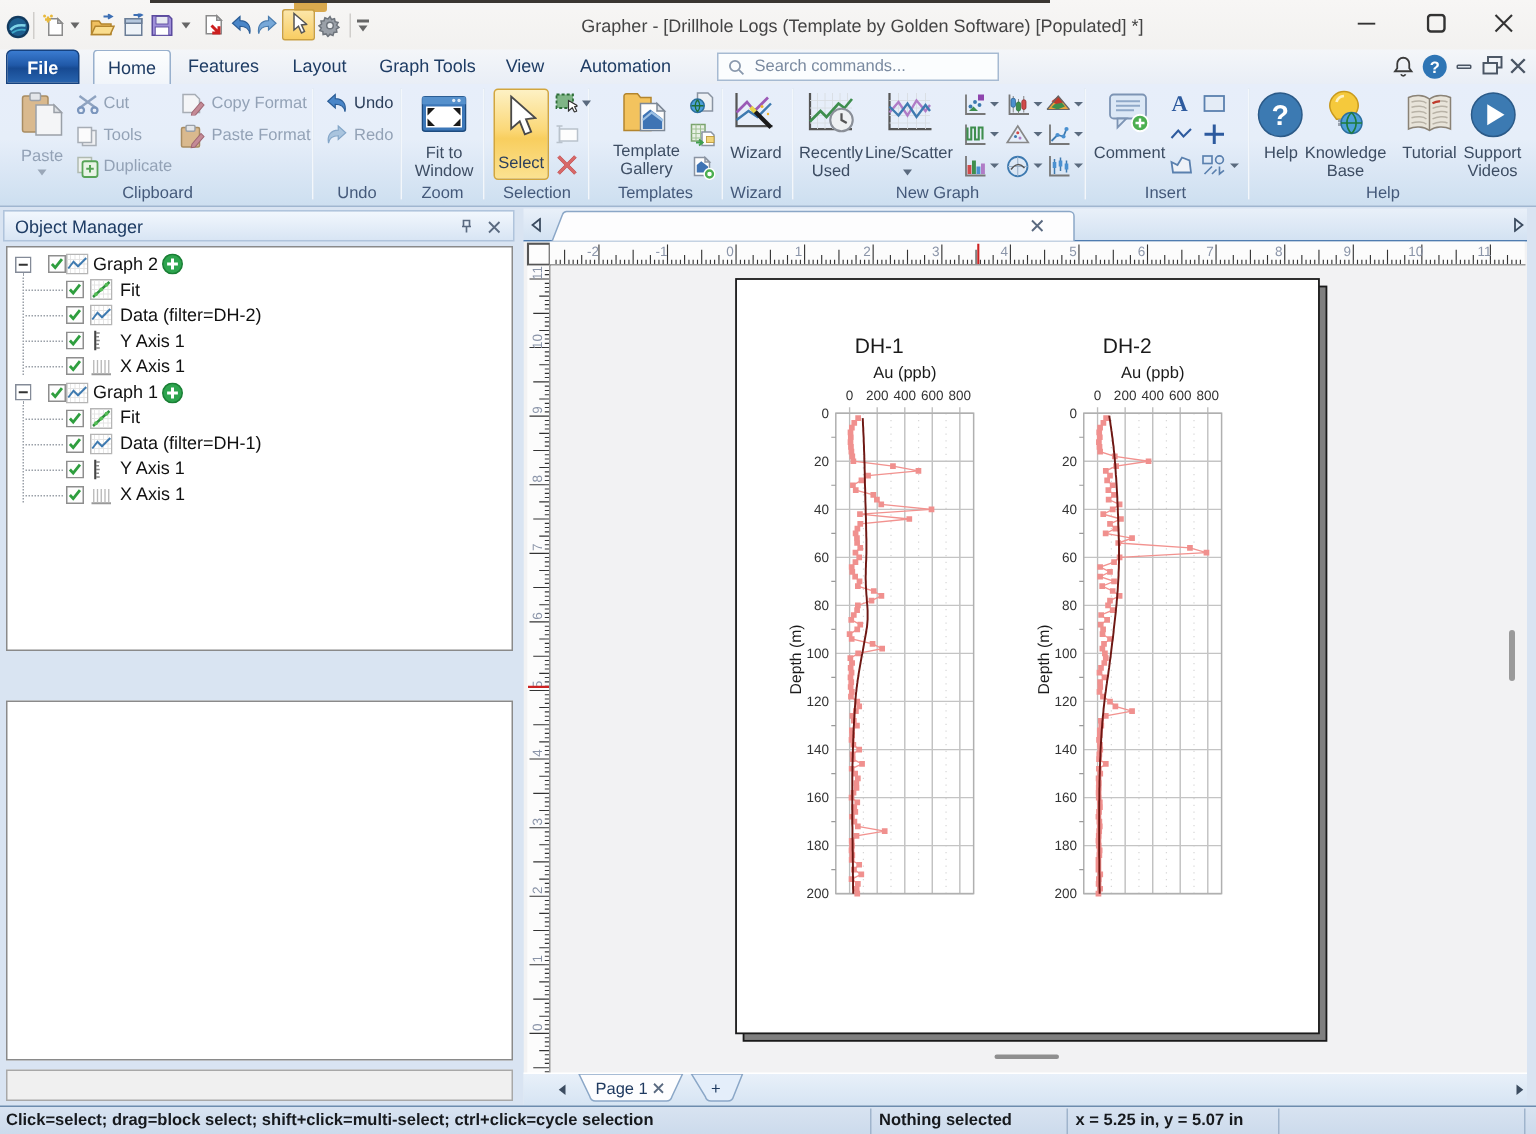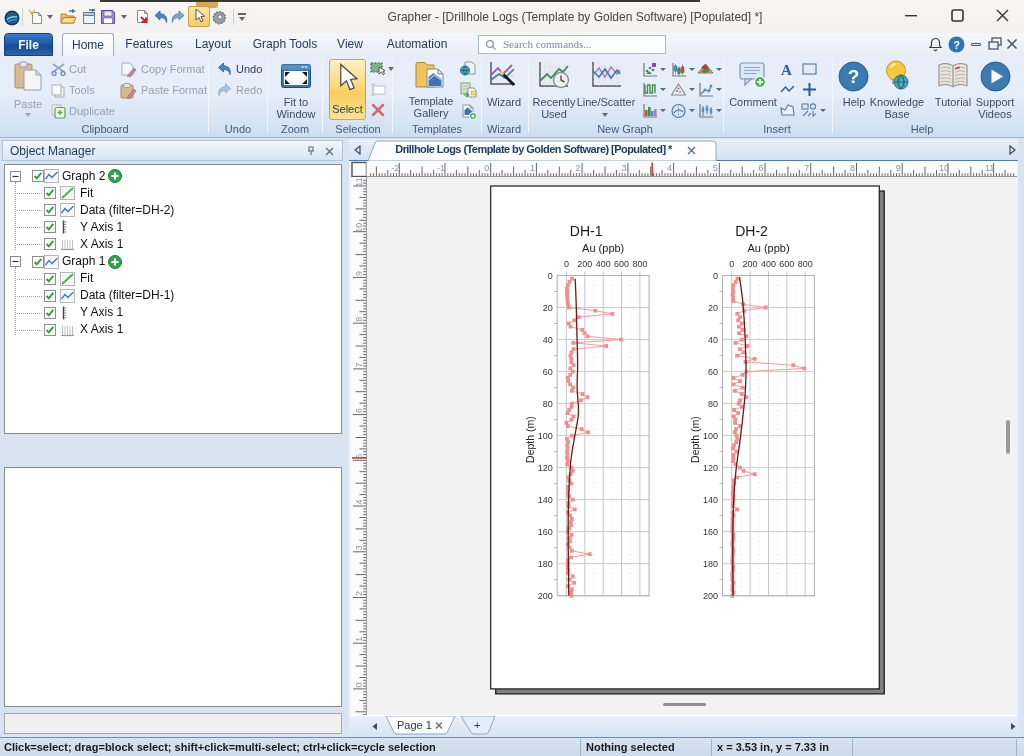--- a/index.html
+++ b/index.html
@@ -111,21 +111,21 @@
       <div id="filetab">File</div>
       <div id="hometab">Home</div>
       <div class="rtab" style="left:104px;width:90px;">Features</div>
       <div class="rtab" style="left:168px;width:90px;">Layout</div>
       <div class="rtab" style="left:240px;width:90px;">Graph Tools</div>
       <div class="rtab" style="left:305px;width:90px;">View</div>
       <div class="rtab" style="left:372px;width:90px;">Automation</div>
       <div id="searchbox"><svg style="position:absolute;left:6px;top:3px" width="12" height="12" viewBox="0 0 12 12">
           <circle cx="5" cy="5" r="3.4" fill="none" stroke="#8a99ad" stroke-width="1.2"></circle>
           <path d="M7.6 7.6 L10.6 10.6" stroke="#8a99ad" stroke-width="1.2"></path>
-        </svg><span style="padding-left:24px;font-family:Liberation Serif, serif;">Search commands...</span></div>
+        </svg><span style="padding-left:24px;">Search commands...</span></div>
       <svg class="abs" style="left:928px;top:4px" width="15" height="15" viewBox="0 0 15 15">
         <path d="M7.5 1.5 a4 4 0 0 1 4 4 v3 l1.5 2 h-11 l1.5 -2 v-3 a4 4 0 0 1 4-4 z" fill="none" stroke="#3c3c3c" stroke-width="1.2"></path>
         <path d="M6 12.5 a1.6 1.6 0 0 0 3 0" fill="none" stroke="#3c3c3c" stroke-width="1.2"></path>
       </svg>
       <svg class="abs" style="left:948px;top:3px" width="17" height="17" viewBox="0 0 17 17">
         <circle cx="8.5" cy="8.5" r="8" fill="#2e75b5"></circle>
         <text x="8.5" y="12.5" font-size="11" font-weight="bold" fill="#fff" text-anchor="middle" font-family="Liberation Sans">?</text>
       </svg>
       <div class="abs" style="left:971px;top:10px;width:10px;height:3px;border:1px solid #4a5564;background:#dfe6ee;border-radius:1px;"></div>
       <svg class="abs" style="left:988px;top:4px" width="14" height="14" viewBox="0 0 14 14">
@@ -538,21 +538,20 @@
     <div class="trow" style="left:80px;top:321.4px;">X Axis 1</div>
     <div class="panel-body" style="left:4px;top:467px;width:338px;height:240px;"></div>
     <div class="abs" style="left:4px;top:713px;width:338px;height:21px;background:#f0f0f0;border:1px solid #a8a8a8;"></div>
 <div id="doctabbar">
       <svg class="abs" style="left:4px;top:6px" width="9" height="10" viewBox="0 0 9 10">
         <path d="M7 1 L2 5 7 9 z" fill="none" stroke="#3c4c60" stroke-width="1.2"></path>
       </svg>
       <svg class="abs" style="left:18px;top:1px" width="352" height="21" viewBox="0 0 352 21">
 <path d="M1 21 L8 3 a3 3 0 0 1 2.8-2 H346 a3 3 0 0 1 3 3 V21 z" fill="#fdfdfe" stroke="#8ba7c7"></path>
       </svg>
-      <div class="abs" style="left:37px;top:4px;width:295px;text-align:center;font-weight:bold;color:#1f3a60;font-size:11px;letter-spacing:-0.55px;white-space:nowrap;">Drillhole Logs (Template by Golden Software) [Populated] *</div>
       <svg class="abs" style="left:338px;top:7px" width="9" height="9" viewBox="0 0 9 9">
         <path d="M1 1 L8 8 M8 1 L1 8" stroke="#5a6a80" stroke-width="1.3"></path>
       </svg>
       <svg class="abs" style="left:659px;top:6px" width="9" height="10" viewBox="0 0 9 10">
         <path d="M2 1 L7 5 2 9 z" fill="none" stroke="#3c4c60" stroke-width="1.2"></path>
       </svg>
     </div>
 <svg class="abs" style="left:349px;top:161px" width="669" height="576" viewBox="0 0 669 576">
       <rect width="669" height="576" fill="#f2f2f3"></rect>
       <rect x="3" y="1.5" width="14.5" height="14" fill="#fdfdfd" stroke="#555" stroke-width="1.4"></rect>
@@ -698,15 +697,15 @@
         <path d="M2 1 L6.5 4.5 2 8 z" fill="#3c4c60"></path>
       </svg>
     </div>
 <div id="statusbar">
       <div class="abs" style="left:4px;top:3px;font-weight:bold;color:#16191d;">Click=select; drag=block select; shift+click=multi-select; ctrl+click=cycle selection</div>
       <div class="sseg" style="left:580px;"></div>
       <div class="sseg" style="left:711px;"></div>
       <div class="sseg" style="left:852px;"></div>
       <div class="sseg" style="left:1016px;"></div>
       <div class="abs" style="left:586px;top:3px;font-weight:bold;color:#16191d;">Nothing selected</div>
-      <div class="abs" style="left:717px;top:3px;font-weight:bold;color:#16191d;">x = 3.53 in, y = 7.33 in</div>
+      <div class="abs" style="left:717px;top:3px;font-weight:bold;color:#16191d;">x = 5.25 in, y = 5.07 in</div>
     </div>
 </div>
 
 </body></html>

